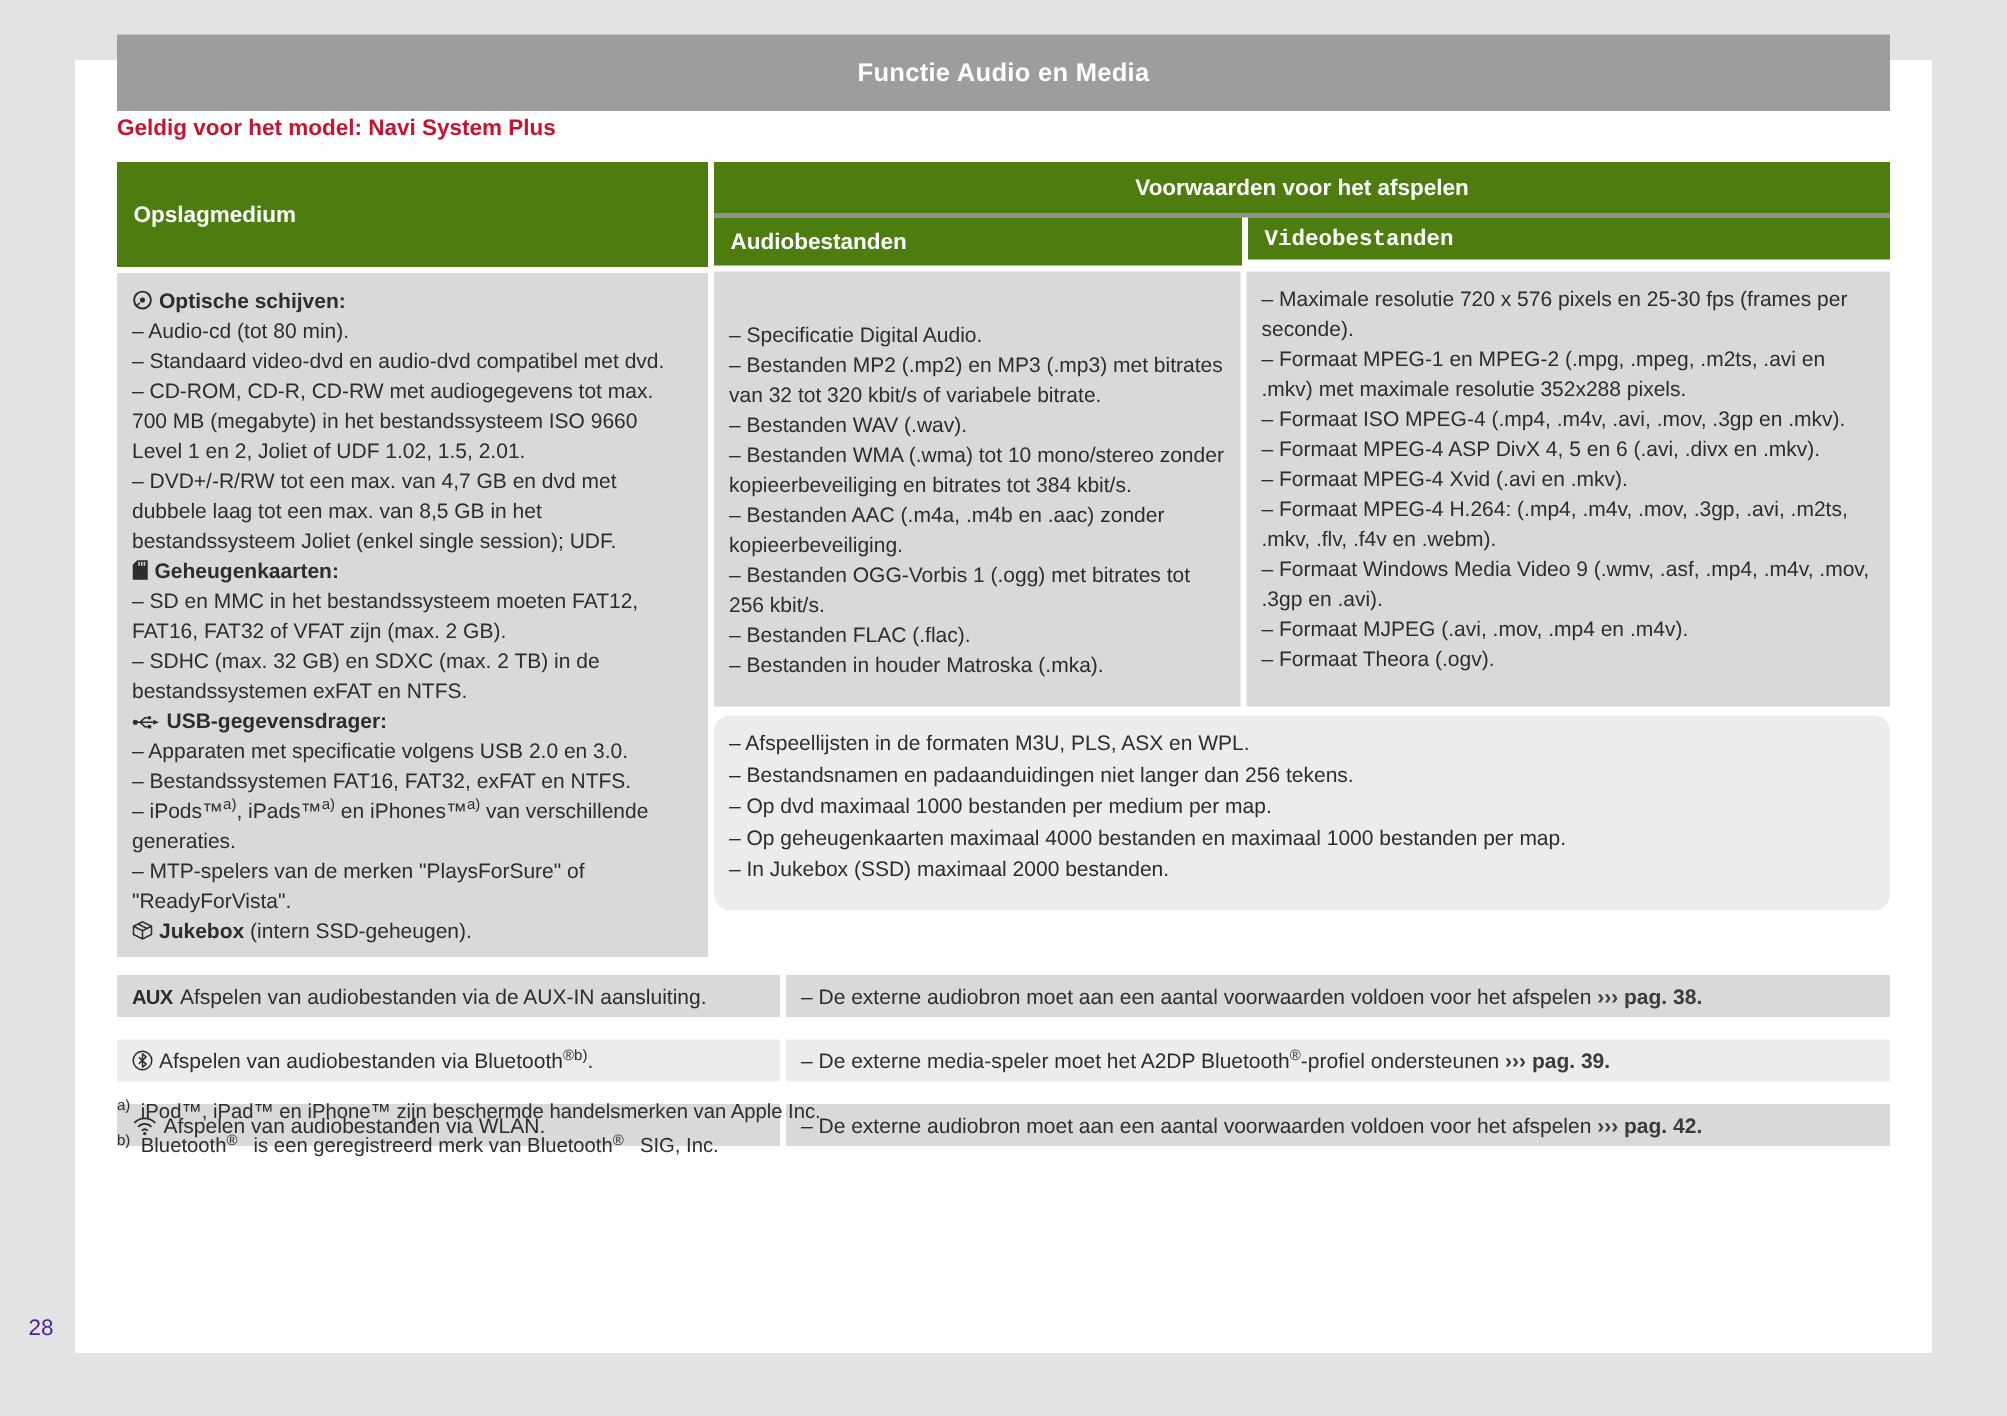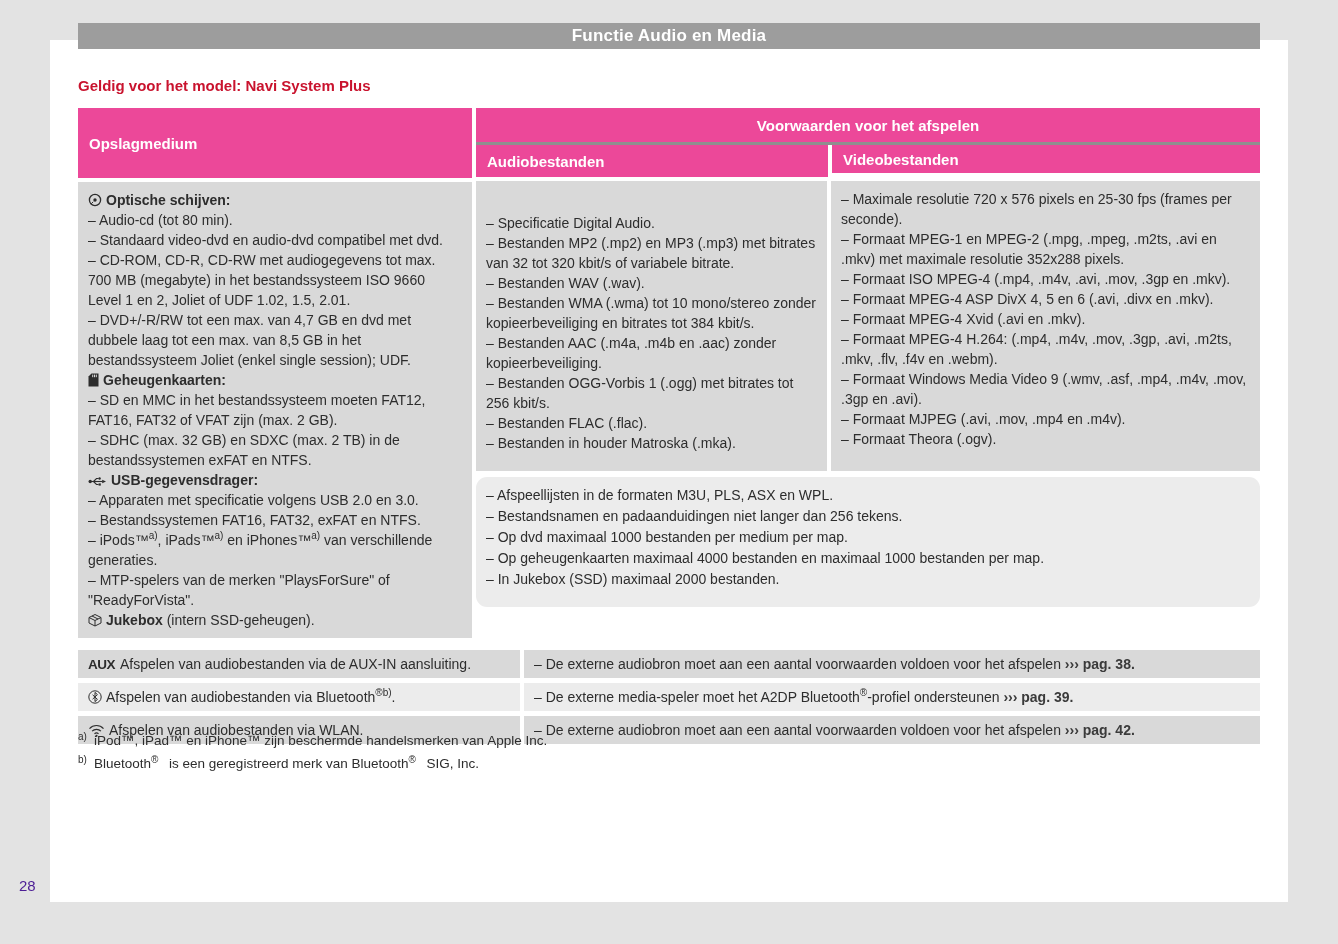--- a/index.html
+++ b/index.html
@@ -1,51 +1,51 @@
 <!DOCTYPE html>
 <html><head>
 <meta charset="utf-8">
 <style>
   * { margin:0; padding:0; box-sizing:border-box; }
   html,body { width:1338px; height:944px; background:#e3e3e3; font-family:"Liberation Sans", sans-serif; color:#2d2d2d; }
   body { position:relative; overflow:hidden; }
 
   .sheet { position:absolute; left:50px; top:40px; width:1238px; height:862px; background:#ffffff; }
 
-  .titlebar { position:absolute; left:78px; top:23px; width:1182px; height:26px; background:#9d9d9d;
+  .titlebar { position:absolute; left:78px; top:23px; width:1182px; height:51px; background:#9d9d9d;
               display:flex; align-items:center; justify-content:center; }
   .titlebar span { color:#ffffff; font-weight:bold; font-size:17px; letter-spacing:0.2px; }
 
   .model { position:absolute; left:78px; top:77px; font-weight:bold; font-size:15px; color:#c9132e; }
 
   .content { position:absolute; left:78px; top:108px; width:1182px; }
 
   .tbl { display:flex; gap:4px; }
   .col-left { width:394px; display:flex; flex-direction:column; }
   .col-right { flex:1; display:flex; flex-direction:column; }
 
-  .hcell { background:#ec4899; color:#ffffff; font-weight:bold; font-size:15px;
+  .hcell { background:#4d7c0f; color:#ffffff; font-weight:bold; font-size:15px;
            display:flex; align-items:center; padding:14px 11px; }
   .h-storage { height:70px; margin-bottom:4px; }
   .h-cond { height:34px; justify-content:center; }
   .hsep { height:3px; background:#8f8f8f; }
   .hrow { display:flex; gap:4px; margin-bottom:4px; }
   .h-audio { width:352px; height:32px; }
-  .h-video { flex:1; height:16px; }
+  .h-video { flex:1; height:16px;font-family:Liberation Mono, monospace; }
 
   .cell { background:#d9d9d9; font-size:14px; line-height:20px; padding:8px 10px; }
   .storage-cell { flex:1; }
   .brow { display:flex; gap:4px; margin-bottom:6px; }
   .audio-cell { width:351px; min-height:290px; padding-top:32px; }
   .video-cell { flex:1; min-height:290px; }
   .playlist-cell { background:#ececec; min-height:130px; line-height:21px;border-radius:11px; }
 
   .xrow { display:flex; gap:4px; }
   .mt12 { margin-top:12px; }
-  .mt5  { margin-top:5px; }
+  .mt5  { margin-top:15px; }
   .xrow .lcell { width:442px; }
   .xrow .rcell { flex:1; }
   .xrow .cell { display:flex; align-items:center; min-height:28px; padding-top:3px; padding-bottom:3px;padding-left:10px; }
   .row-light { background:#ececec; }
 
   .ln { min-height:20px; }
   .b { font-weight:bold; }
   sup { font-size:10px; line-height:0; vertical-align:super; }
   .ref { font-weight:bold; color:#3b3b3b; cursor:pointer; }
 

